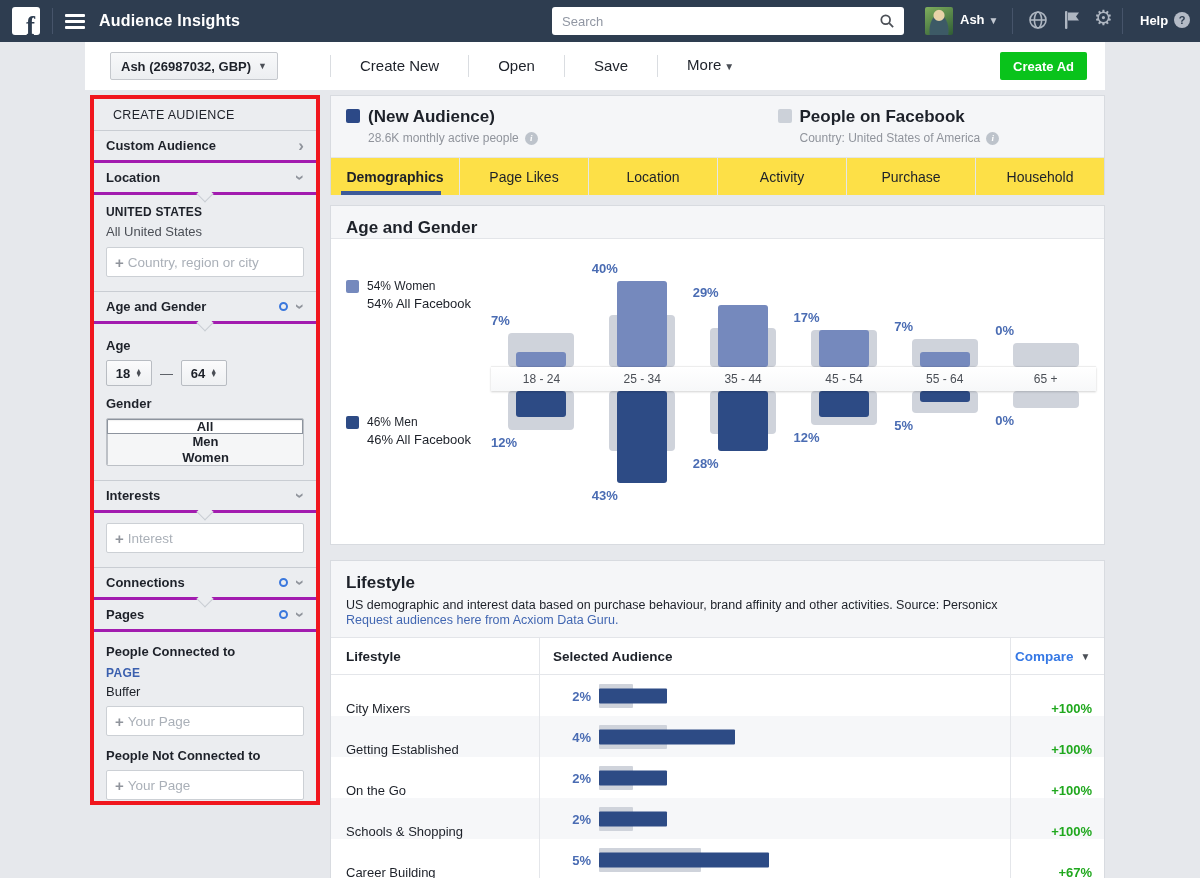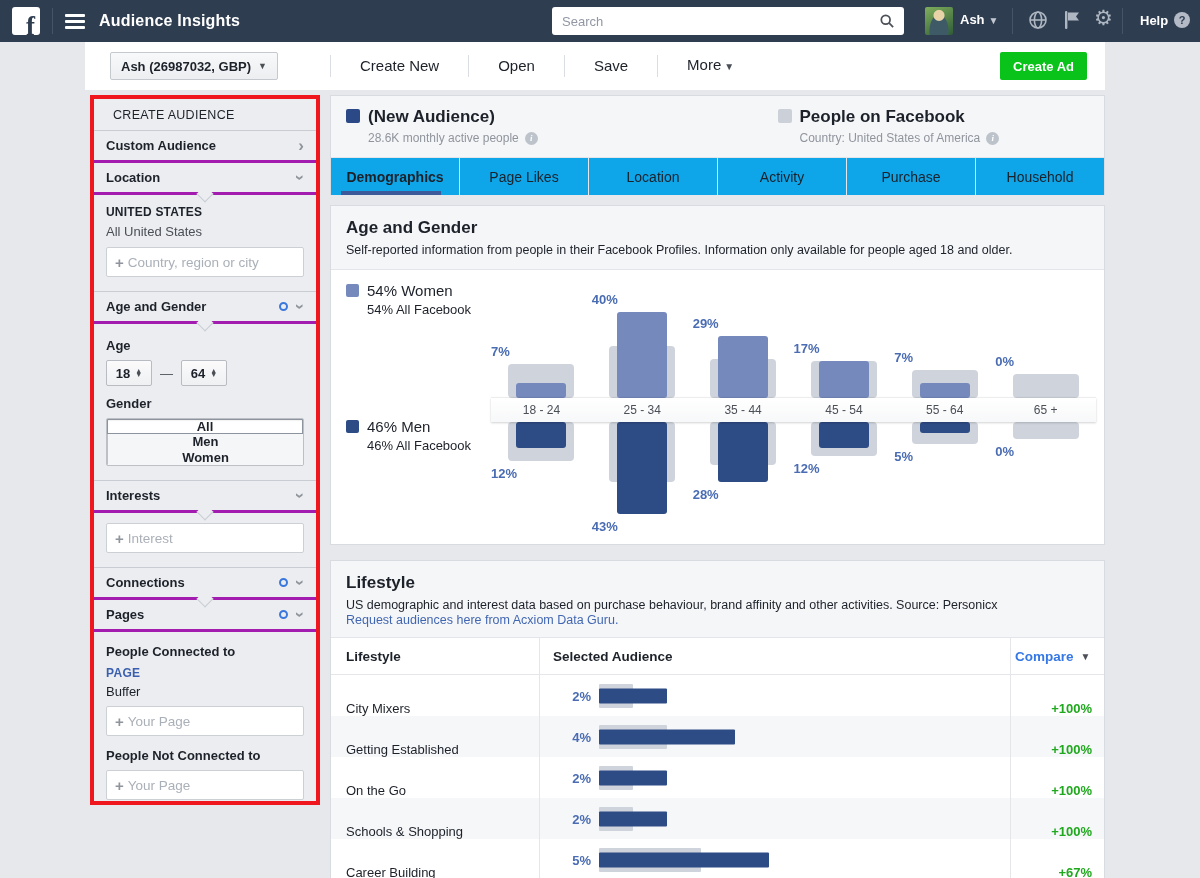--- a/index.html
+++ b/index.html
@@ -79,35 +79,35 @@
 
   
   #panel-top { top:95px; height:100px; }
   .aud-head { height:62px; display:flex; }
   .aud-col { padding:11px 0 0 15px; width:50%; position:relative; }
   .aud-col.right { padding-left:60px; }
   .swatch { display:inline-block; width:14px; height:14px; border-radius:2px; margin-right:8px; vertical-align:-1px; }
   .aud-title { font-size:17px; font-weight:bold; color:#1d2129; }
   .aud-sub { font-size:12px; color:#90949c; margin-top:4px; padding-left:22px; display:flex; align-items:center; gap:6px; }
   .info-i { display:inline-flex; width:13px; height:13px; border-radius:50%; background:#bdc3cb; color:#fff; font-size:9px; font-weight:bold; align-items:center; justify-content:center; font-family:"Liberation Serif",serif; font-style:italic; }
-  .tabs { height:37px; display:flex; background:#0ea5e9; }
+  .tabs { height:37px; display:flex; background:#fde047; }
   .tab { flex:1; display:flex; align-items:center; justify-content:center; font-size:14px; color:#1d2129; border-left:1px solid #e4e6ea; cursor:pointer; position:relative; }
   .tab:first-child { border-left:none; }
   .tab.active { font-weight:bold; }
   .tab.active::after { content:""; position:absolute; left:10px; right:18px; bottom:0; height:4px; background:#3c5a99; }
 
   
   #panel-chart { top:205px; height:340px; }
   .sec-head { padding:12px 15px 0; }
   .sec-title { font-size:17px; font-weight:bold; color:#1d2129; }
   .sec-desc { font-size:12.5px; color:#1d2129; margin-top:5px; padding-bottom:12px; }
   .chart-area { position:relative; height:267px; }
   .legend { position:absolute; left:15px; width:150px; }
   .legend.women { top:12px; } .legend.men { top:148px; }
-  .lg-row { display:flex; align-items:center; gap:8px; font-size:15px; color:#1d2129; }
+  .lg-row { display:flex; align-items:center; gap:8px; font-size:12px; color:#1d2129;margin-top:28px; }
   .lg-sq { width:13px; height:13px; border-radius:2px; }
   .lg-sub { font-size:13px; color:#1d2129; padding-left:21px; margin-top:3px; }
   .plot { position:absolute; left:160px; right:8px; top:0; bottom:0; }
   .band { position:absolute; left:0; right:0; top:128px; height:24px; background:linear-gradient(#ffffff,#f7f8f9); box-shadow:0 1px 2px rgba(0,0,0,.18), 0 -1px 1px rgba(0,0,0,.06); display:flex; z-index:3; }
   .band span { flex:1; text-align:center; font-size:12px; color:#4b4f56; line-height:24px; }
   .ag-col { position:absolute; top:0; bottom:0; }
   .ag-bar { position:absolute; left:50%; transform:translateX(-50%); border-radius:4px; }
   .ag-bar.all { width:66px; background:#cfd3db; }
   .ag-bar.sel { width:50px; border-radius:3px; }
   .ag-bar.sel.w { background:#7589bd; }
@@ -334,21 +334,20 @@
         <div class="tab">Location</div>
         <div class="tab">Activity</div>
         <div class="tab">Purchase</div>
         <div class="tab">Household</div>
       </div>
   </div>
 
   <div class="panel" id="panel-chart">
     <div class="panel-head sec-head">
       <div class="sec-title">Age and Gender</div>
-      <div class="sec-desc">Self-reported information from people in their Facebook Profiles. Information only available for people aged 18 and older.</div>
     </div>
     <div class="chart-area">
       <div class="legend women">
         <div class="lg-row">
             <span class="lg-sq" style="background:#7589bd;"></span>
             <span>54% Women</span>
           </div>
         <div class="lg-sub">54% All Facebook</div>
       </div>
       <div class="legend men">

